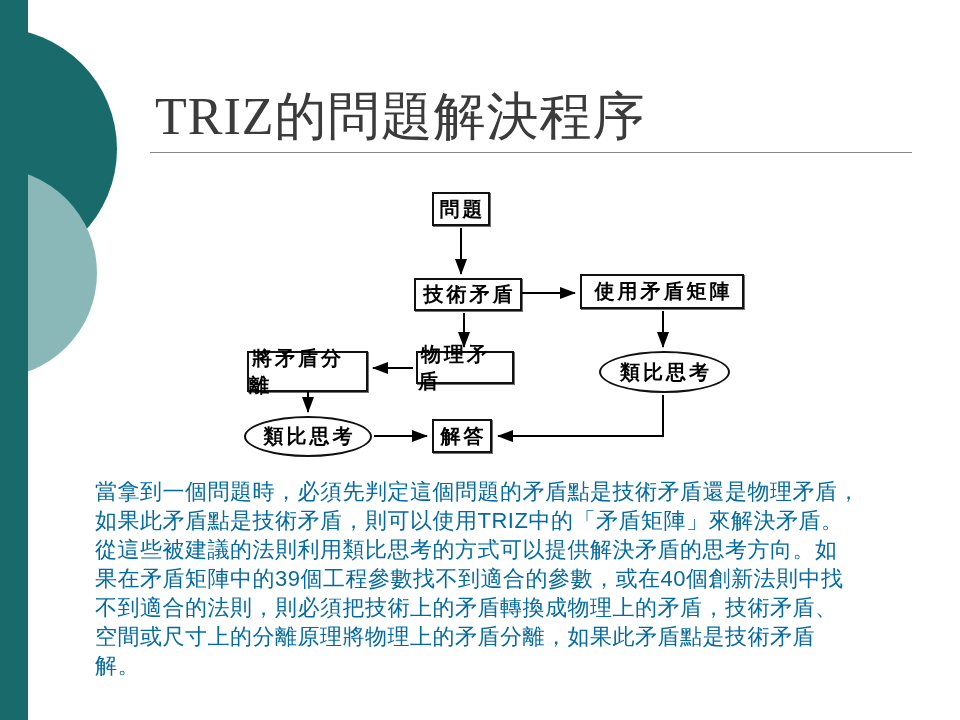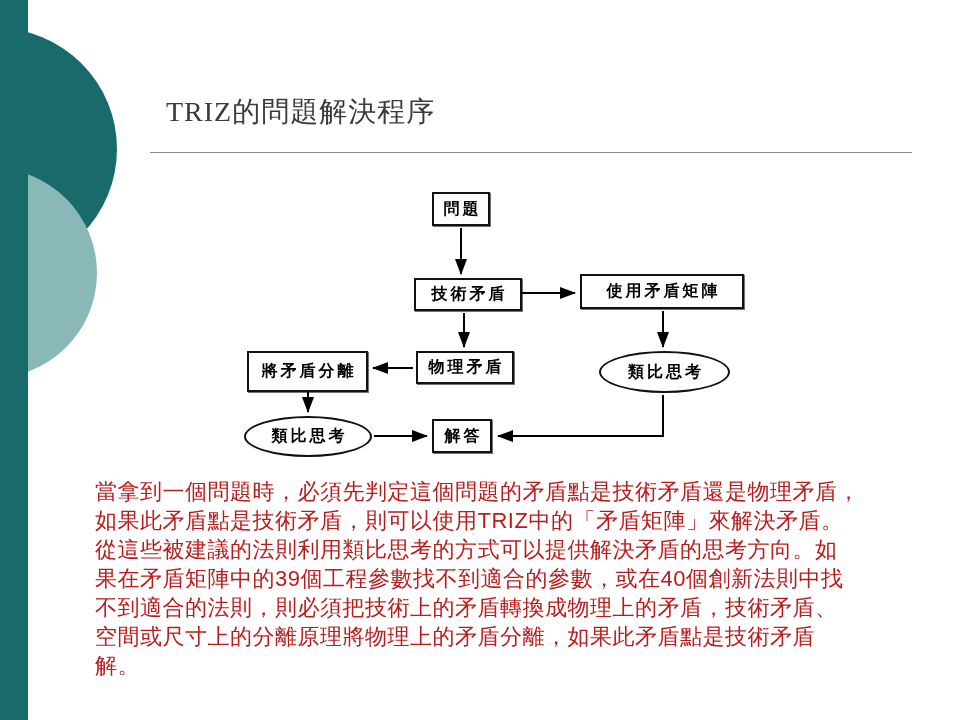--- a/index.html
+++ b/index.html
@@ -22,59 +22,59 @@
     left:-125px;top:28px;width:242px;height:242px;
     background:#186a6b;z-index:1;
   }
   .circle.light{
     left:-113px;top:168px;width:210px;height:210px;
     background:#8ab8b8;z-index:2;
   }
 
   
   .slide-title{
-    position:absolute;left:155px;top:82px;margin:11px;
+    position:absolute;left:155px;top:82px;margin:0;
     font-family:"Liberation Serif","DejaVu Serif",serif;
     font-weight:400;
-    font-size:28px;color:#3b3b3b;letter-spacing:1px;
+    font-size:52px;color:#3b3b3b;letter-spacing:1px;
     z-index:4;white-space:nowrap;
   }
   .title-rule{
     position:absolute;left:150px;top:152px;width:762px;height:0;
     border-top:1px solid #888;z-index:4;
   }
 
   
   .arrows{position:absolute;left:0;top:0;z-index:4;}
   .node{
     position:absolute;z-index:5;
     display:flex;align-items:center;justify-content:center;
     background:#fff;
     border:2px solid #111;
     font-family:"DejaVu Serif","Liberation Serif",serif;
-    font-weight:700;font-size:16px;color:#000;
+    font-weight:700;font-size:20px;color:#000;
     letter-spacing:3px;text-indent:3px;
     box-shadow:1px 1px 0 rgba(0,0,0,0.55);
     box-sizing:border-box;
   }
   .node.ellipse{border-radius:50%;box-shadow:none;}
 
   .n-problem  {left:432px;top:192px;width:58px; height:34px;}
   .n-technical{left:414px;top:278px;width:108px;height:33px;}
   .n-matrix   {left:580px;top:274px;width:164px;height:35px;}
   .n-physical {left:416px;top:351px;width:98px; height:33px;}
   .n-separate {left:247px;top:351px;width:121px;height:41px;}
   .n-answer   {left:432px;top:419px;width:60px; height:34px;}
   .n-analogy-left {left:244px;top:416px;width:128px;height:41px;}
   .n-analogy-right{left:599px;top:351px;width:131px;height:42px;}
 
   
   .body-text{
     position:absolute;left:95px;top:477px;width:792px;z-index:4;
-    font-size:22px;line-height:29px;color:#b91c1c;
+    font-size:22px;line-height:29px;color:#0369a1;
     letter-spacing:0.5px;
   }
   .body-line{white-space:nowrap;}
 </style>
 </head>
 <body>
 
 <div class="slide">
 
   <div class="circle dark"></div>

